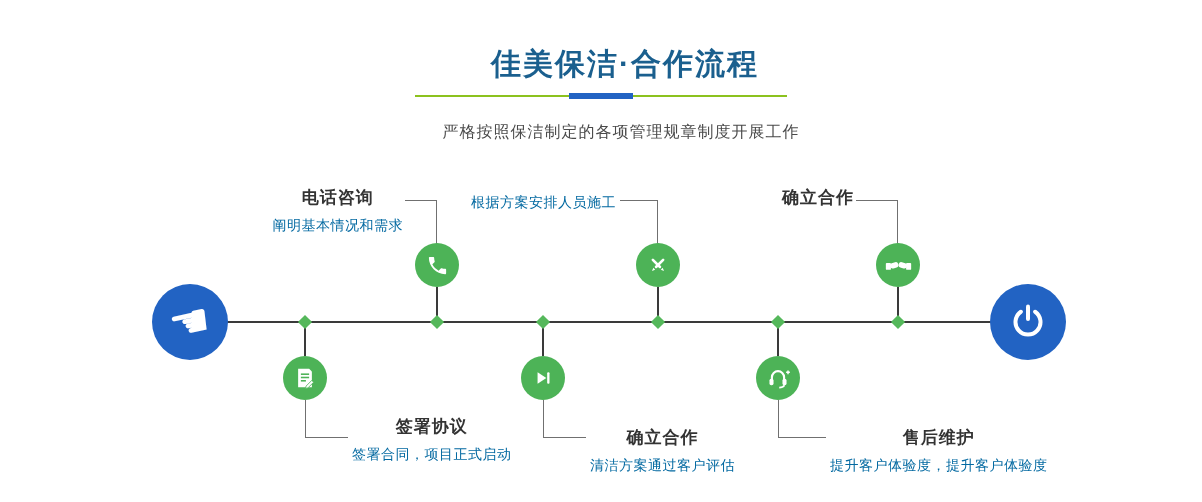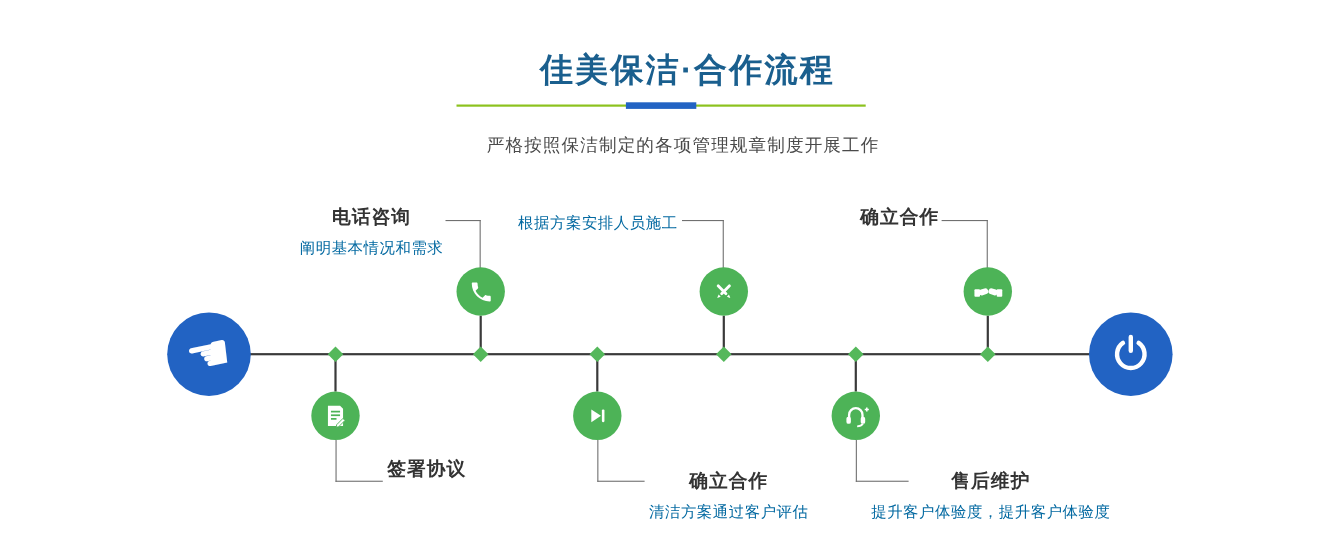--- a/index.html
+++ b/index.html
@@ -138,23 +138,24 @@
   </div>
   <div class="step step-top" style="right:586px;top:186px;">
     <div class="d">根据方案安排人员施工</div>
   </div>
   <div class="step step-top" style="right:348px;top:186px;">
     <div class="t">确立合作</div>
   </div>
 
   <div class="step step-bottom" style="left:352px;top:415px;">
     <div class="t">签署协议</div>
+    <div class="d">签署合同，项目正式启动</div>
   </div>
   <div class="step step-bottom" style="left:590px;top:426px;">
     <div class="t">确立合作</div>
     <div class="d">清洁方案通过客户评估</div>
   </div>
-  <div class="step step-bottom" style="left:792px;top:426px;">
+  <div class="step step-bottom" style="left:830px;top:426px;">
     <div class="t">售后维护</div>
     <div class="d">提升客户体验度，提升客户体验度</div>
   </div>
 
 </div>
 
 </body></html>

